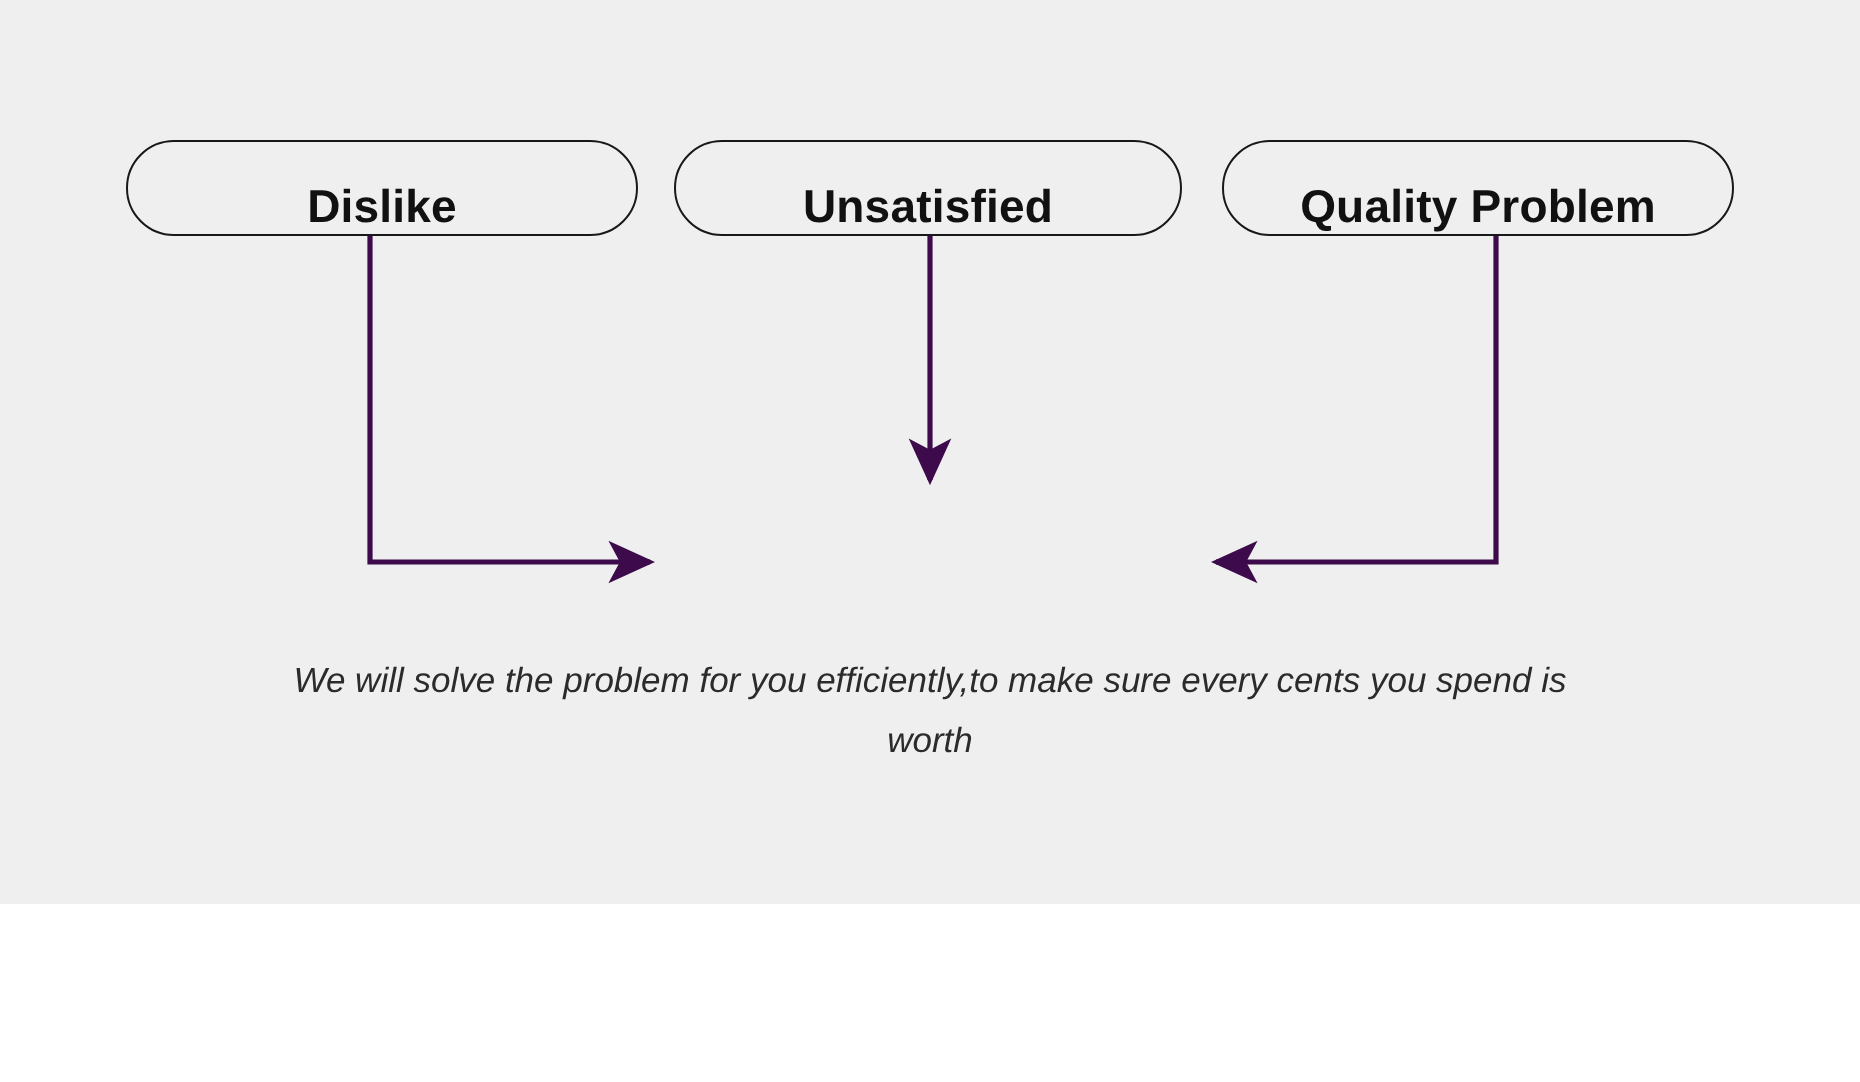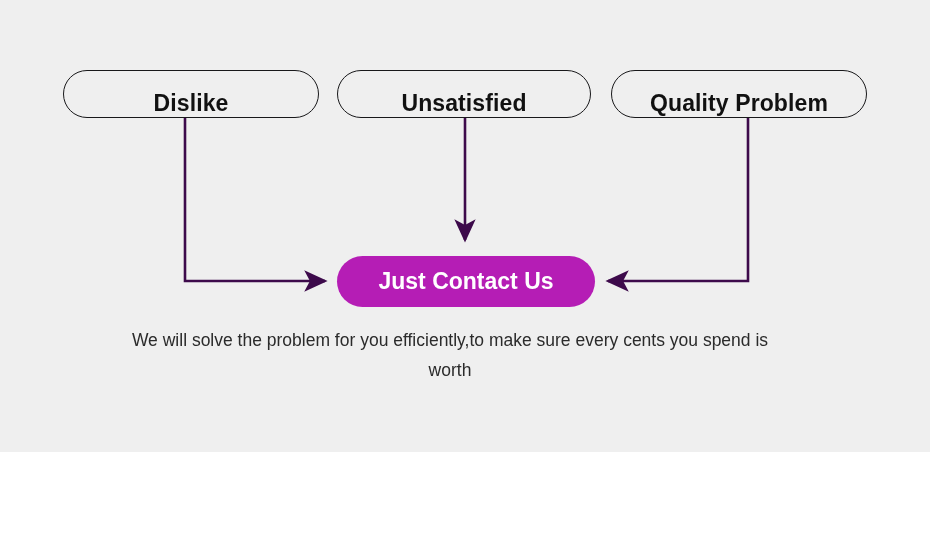--- a/index.html
+++ b/index.html
@@ -81,27 +81,28 @@
     justify-content: center;
     color: #ffffff;
     font-weight: bold;
     font-size: 23px;
     border: none;
     padding: 0;
     font-family: "Liberation Sans", sans-serif;
   }
   .caption {
     position: absolute;
-    left: 130px;
+    left: 145px;
     top: 325px;
     width: 640px;
     text-align: center;
     color: #2b2b2b;
     font-size: 17.5px;
     line-height: 30px;
+    font-style: italic;
   }
 </style>
 </head>
 <body>
 
 <div class="banner">
 
   <svg class="diagram-svg" viewBox="0 0 930 452" xmlns="http://www.w3.org/2000/svg">
     <defs>
       <marker id="arrow-right" markerWidth="9" markerHeight="9" refX="8" refY="4.5" orient="auto" markerUnits="strokeWidth">
@@ -127,23 +128,20 @@
   </div>
 
   <div class="node-box" id="node-quality">
     <span>Quality Problem</span>
   </div>
 
   <div class="node-box" id="node-unsatisfied">
     <span>Unsatisfied</span>
   </div>
 
-  <button class="cta-button">
-    <span>Just Contact Us</span>
-  </button>
 
   <div class="caption">
     <span>We will solve the problem for you efficiently,to make sure every</span>
     <span>cents you spend is worth</span>
   </div>
 
 </div>
 
 <div class="white-strip"></div>
 

